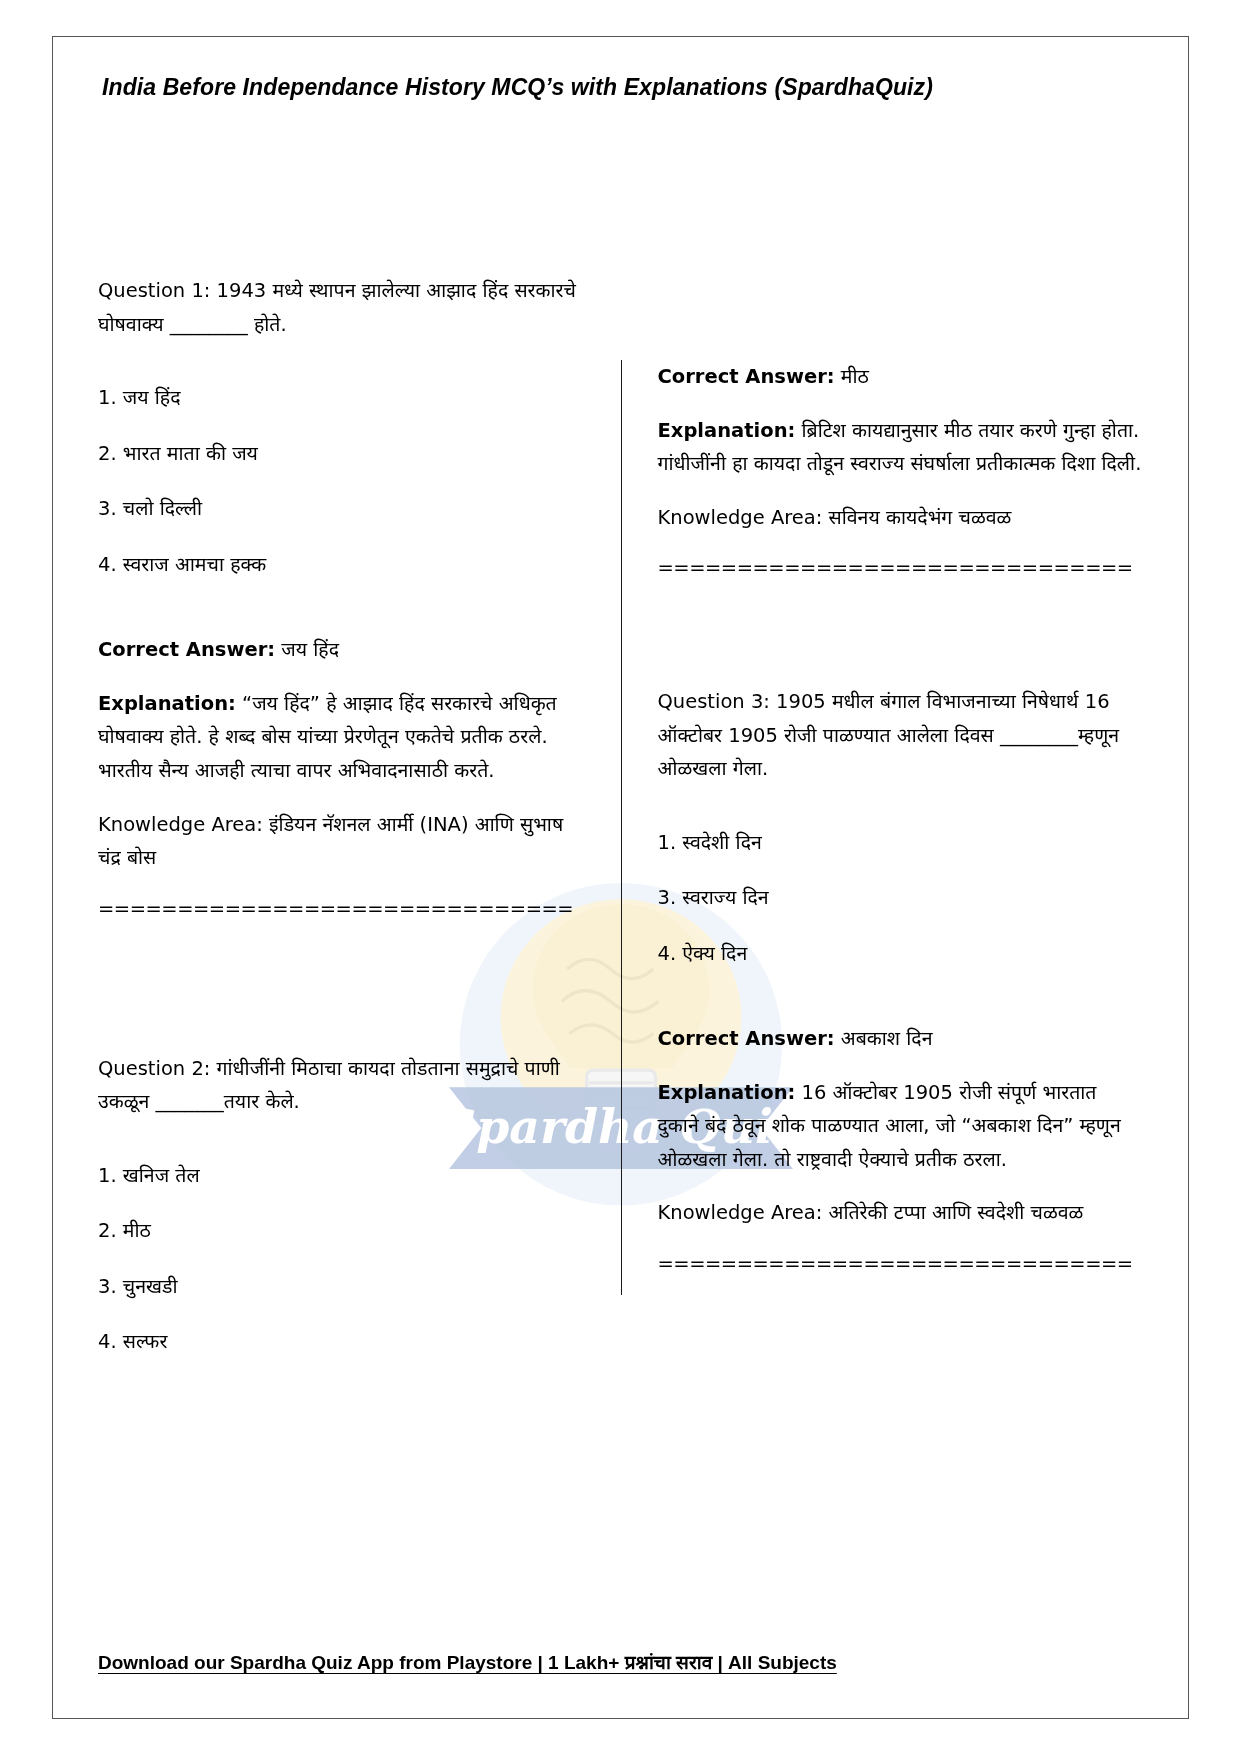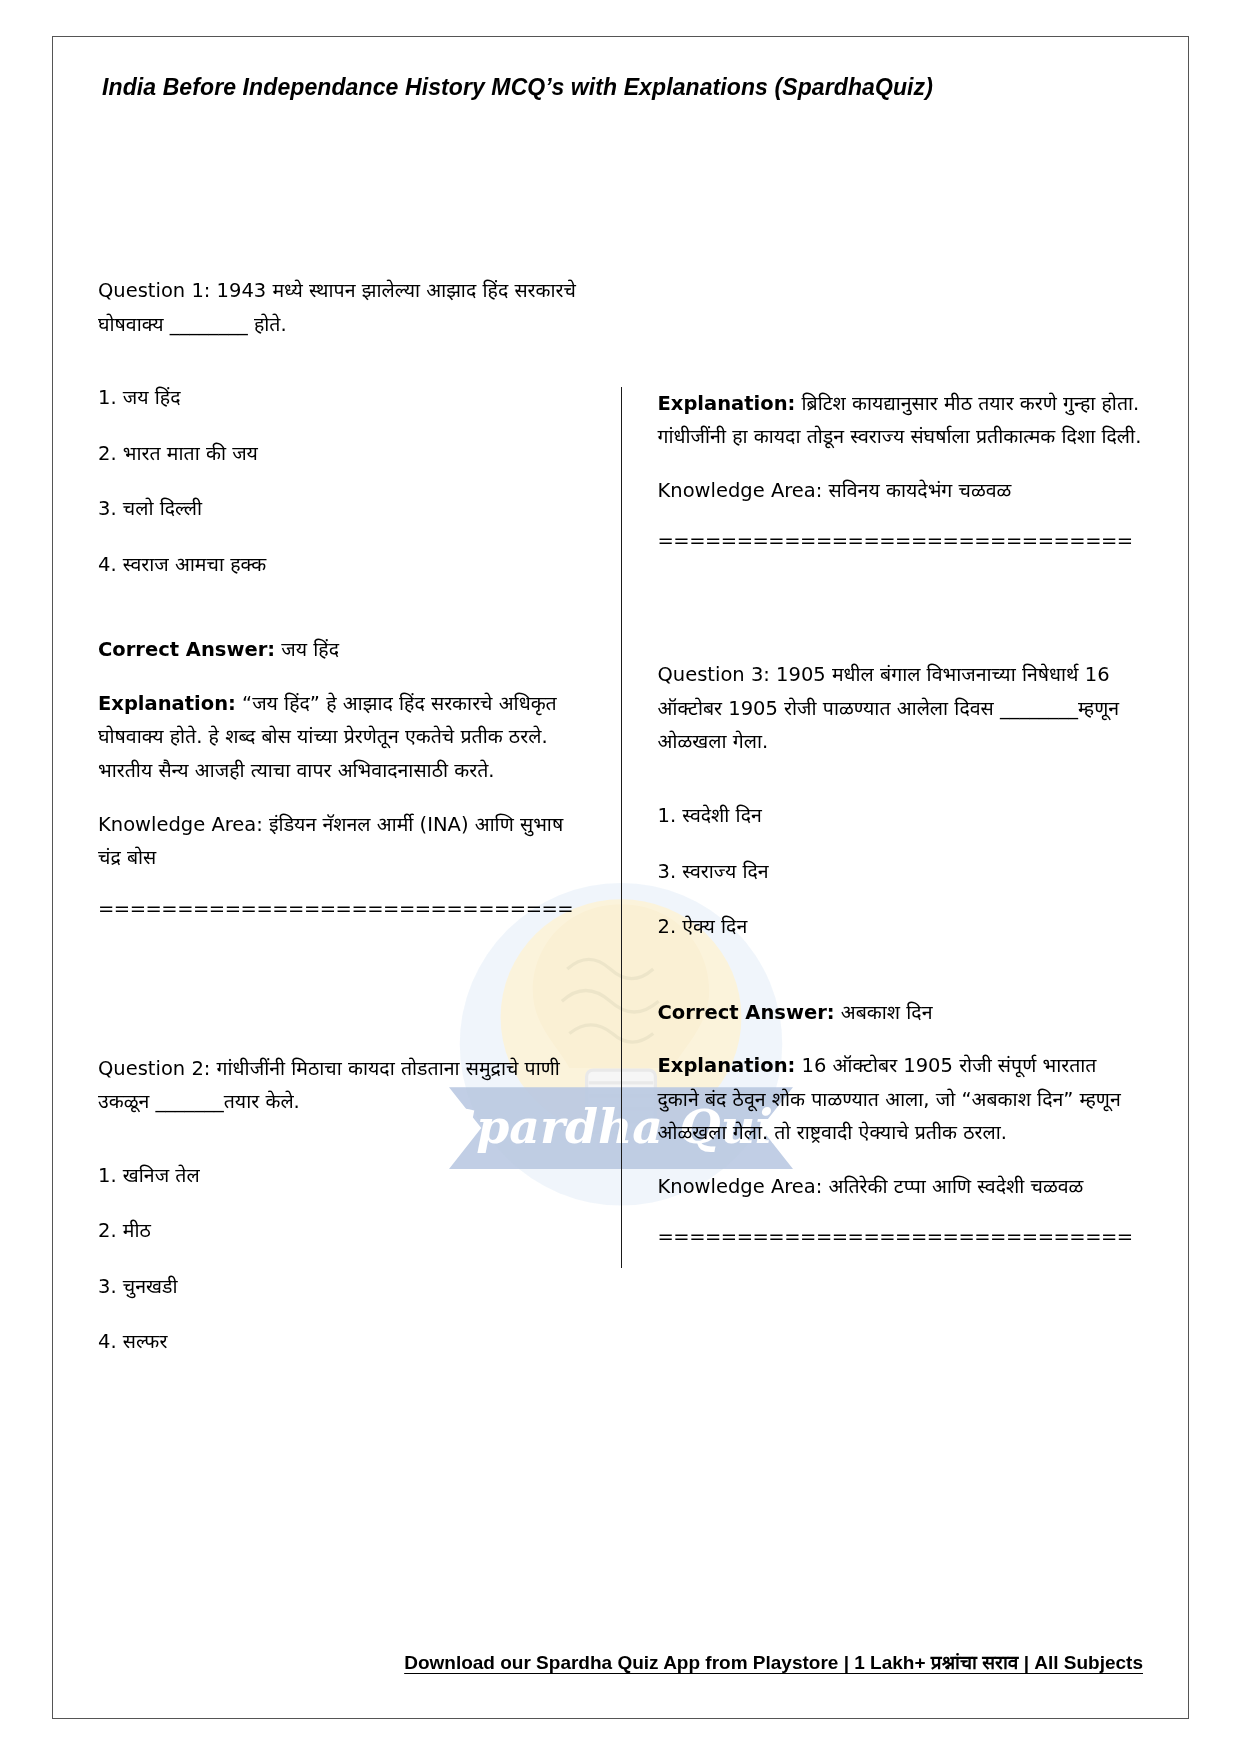--- a/index.html
+++ b/index.html
@@ -108,21 +108,20 @@
     position: absolute;
     left: 46px;
     right: 46px;
     bottom: 40px;
     z-index: 2;
     font-weight: bold;
     font-size: 19px;
     text-decoration: underline;
     text-underline-offset: 4px;
     font-family: "Liberation Sans", sans-serif;
-    text-align: right;
   }
 </style>
 </head>
 <body>
 
 <div class="page">
   <div class="page-border"></div>
 
   <div class="content">
 
@@ -179,34 +178,35 @@
           <p class="opt">2. मीठ</p>
           <p class="opt">3. चुनखडी</p>
           <p class="opt">4. सल्फर</p>
         </div>
 
       </div>
 
       <div class="col col-right">
 
         <div class="blk">
+          <p class="ans"><span class="lbl">Correct Answer:</span> <span>मीठ</span></p>
           <p class="para"><span class="lbl">Explanation:</span> <span>ब्रिटिश कायद्यानुसार मीठ तयार करणे गुन्हा होता. गांधीजींनी हा कायदा तोडून स्वराज्य संघर्षाला प्रतीकात्मक दिशा दिली.</span></p>
           <p class="ka"><span>Knowledge Area:</span> <span>सविनय कायदेभंग चळवळ</span></p>
           <p class="sep">==============================</p>
         </div>
 
         <div class="gap-lg"></div>
         <div class="gap-md"></div>
 
         <div class="blk">
           <p class="q-text">Question 3: 1905 मधील बंगाल विभाजनाच्या निषेधार्थ 16 ऑक्टोबर 1905 रोजी पाळण्यात आलेला दिवस ________म्हणून ओळखला गेला.</p>
           <div class="gap-sm"></div>
           <p class="opt">1. स्वदेशी दिन</p>
           <p class="opt">3. स्वराज्य दिन</p>
-          <p class="opt">2. ऐक्य दिन</p>
+          <p class="opt">4. ऐक्य दिन</p>
           <div class="gap-md"></div>
           <p class="ans"><span class="lbl">Correct Answer:</span> <span>अबकाश दिन</span></p>
           <p class="para"><span class="lbl">Explanation:</span> <span>16 ऑक्टोबर 1905 रोजी संपूर्ण भारतात दुकाने बंद ठेवून शोक पाळण्यात आला, जो “अबकाश दिन” म्हणून ओळखला गेला. तो राष्ट्रवादी ऐक्याचे प्रतीक ठरला.</span></p>
           <p class="ka"><span>Knowledge Area:</span> <span>अतिरेकी टप्पा आणि स्वदेशी चळवळ</span></p>
           <p class="sep">==============================</p>
         </div>
 
       </div>
     </div>
 

